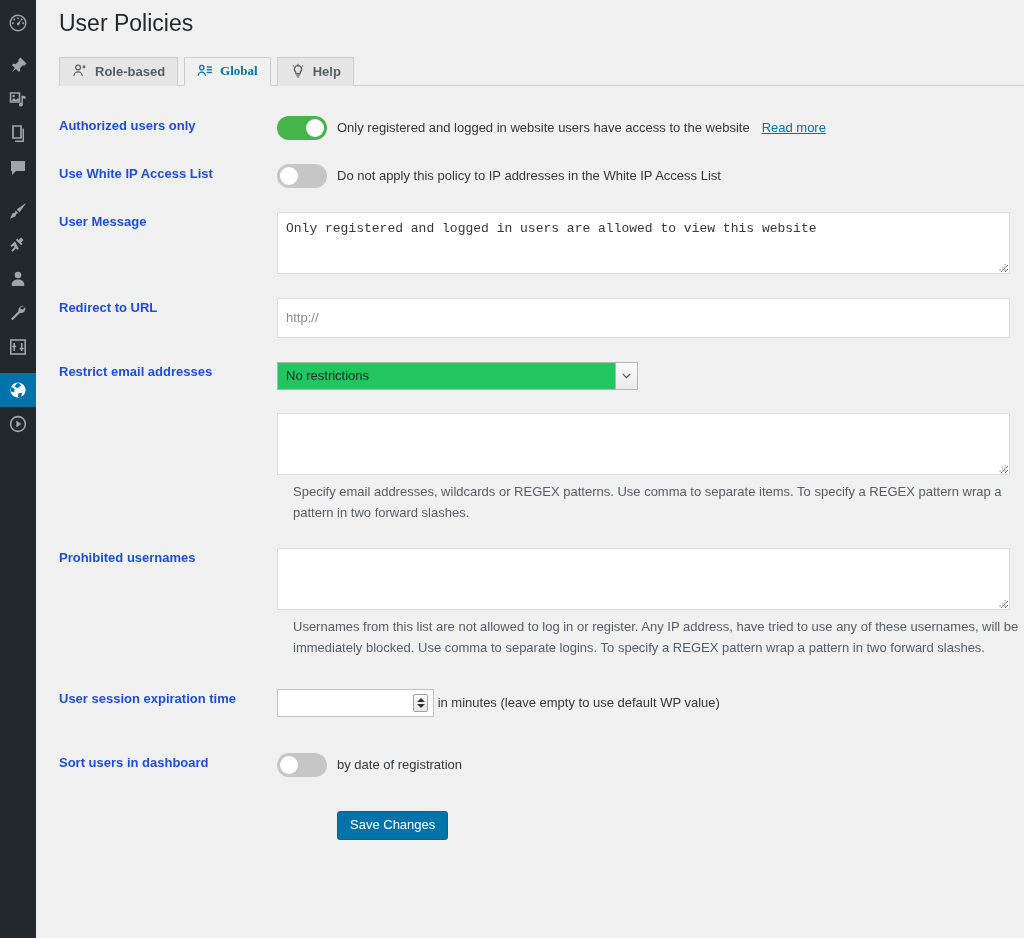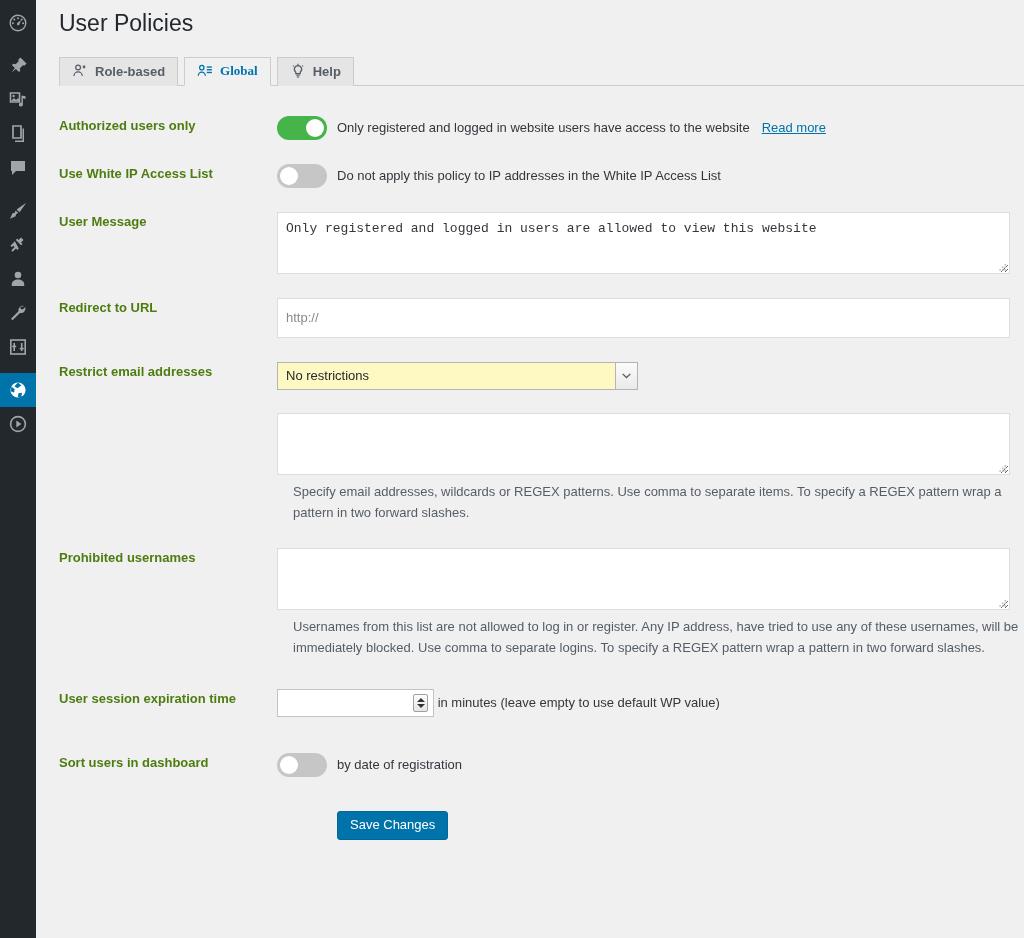--- a/index.html
+++ b/index.html
@@ -100,21 +100,21 @@
     border-collapse: collapse;
     width: 988px;
     margin-left: 23px;
     margin-top: 18px;
   }
   table.form-table th {
     text-align: left;
     vertical-align: top;
     font-size: 13px;
     font-weight: bold;
-    color: #4d7c0f;
+    color: #1d4ed8;
     width: 218px;
     padding: 14px 10px 14px 0;
     line-height: 1.3;
   }
   table.form-table td {
     vertical-align: top;
     padding: 12px 10px 12px 0;
     font-size: 13px;
     color: #32373c;
     line-height: 1.5;
@@ -178,21 +178,21 @@
     outline: none;
   }
   input.wpurl::placeholder { color: #8a8a8a; opacity: 1; }
 
   .select-wrap {
     position: relative;
     display: inline-block;
     width: 361px;
     height: 28px;
     border: 1px solid #b4b4b4;
-    background: #fef9c3;
+    background: #22c55e;
     vertical-align: top;
   }
   .select-wrap .selected-val {
     display: block;
     padding: 5px 28px 5px 8px;
     font-size: 13px;
     color: #23282d;
     line-height: 16px;
     white-space: nowrap;
     overflow: hidden;

